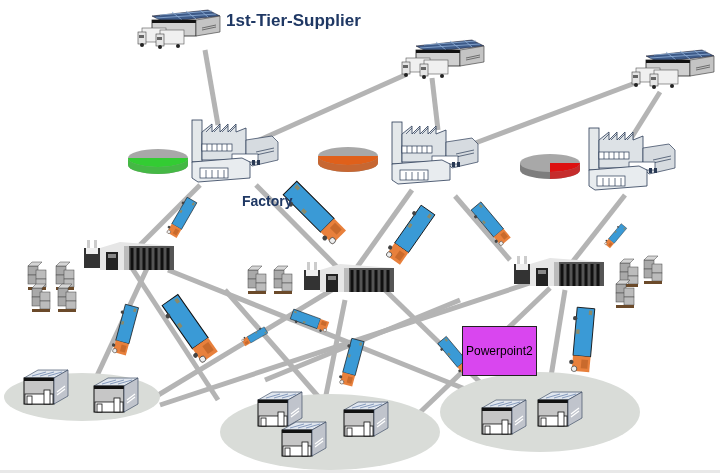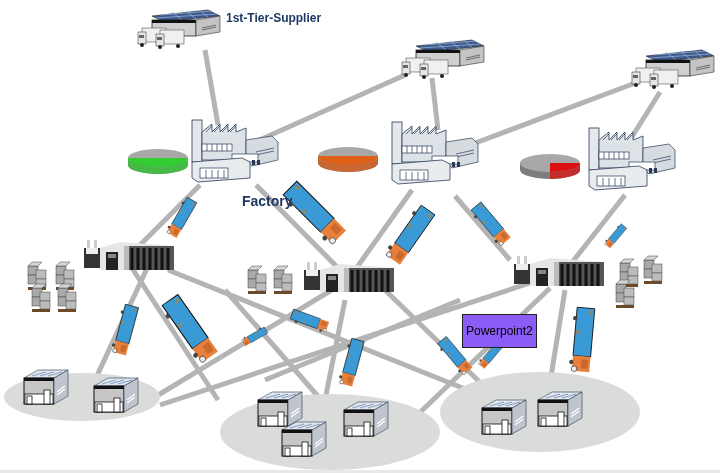--- a/index.html
+++ b/index.html
@@ -1,21 +1,21 @@
 <!DOCTYPE html>
 <html><head>
 <meta charset="utf-8">
 <style>
   html, body { margin:0; padding:0; background:#ffffff; }
   #stage { position:relative; width:720px; height:473px; overflow:hidden; background:#fff; font-family:"Liberation Sans", sans-serif; }
   #stage svg { position:absolute; left:0; top:0; }
   .lbl { position:absolute; font-family:"Liberation Sans", sans-serif; font-weight:bold; color:#1f3864; }
-  .lbl-supplier { left:226px; top:11px; font-size:12px; }
+  .lbl-supplier { left:226px; top:11px; font-size:17px; }
   .lbl-factory { left:206px; top:193px; font-size:14px;padding-left:36px; }
-  .tooltip { position:absolute; left:462px; top:314px; background:#8b5cf6; border:1px solid #222; font-size:12px; color:#000; padding:8px 3px; font-family:"Liberation Sans", sans-serif; line-height:16px; }
+  .tooltip { position:absolute; left:462px; top:326px; background:#d946ef; border:1px solid #222; font-size:12px; color:#000; padding:16px 3px; font-family:"Liberation Sans", sans-serif; line-height:16px; }
   .bottom-line { position:absolute; left:0; top:470px; width:720px; height:3px; background:#e8e8e8; }
 </style>
 </head>
 <body>
 
 <div id="stage">
   <svg id="dia" width="720" height="473" viewBox="0 0 720 473">
     <defs>
 
       <g id="sym-supplier">

